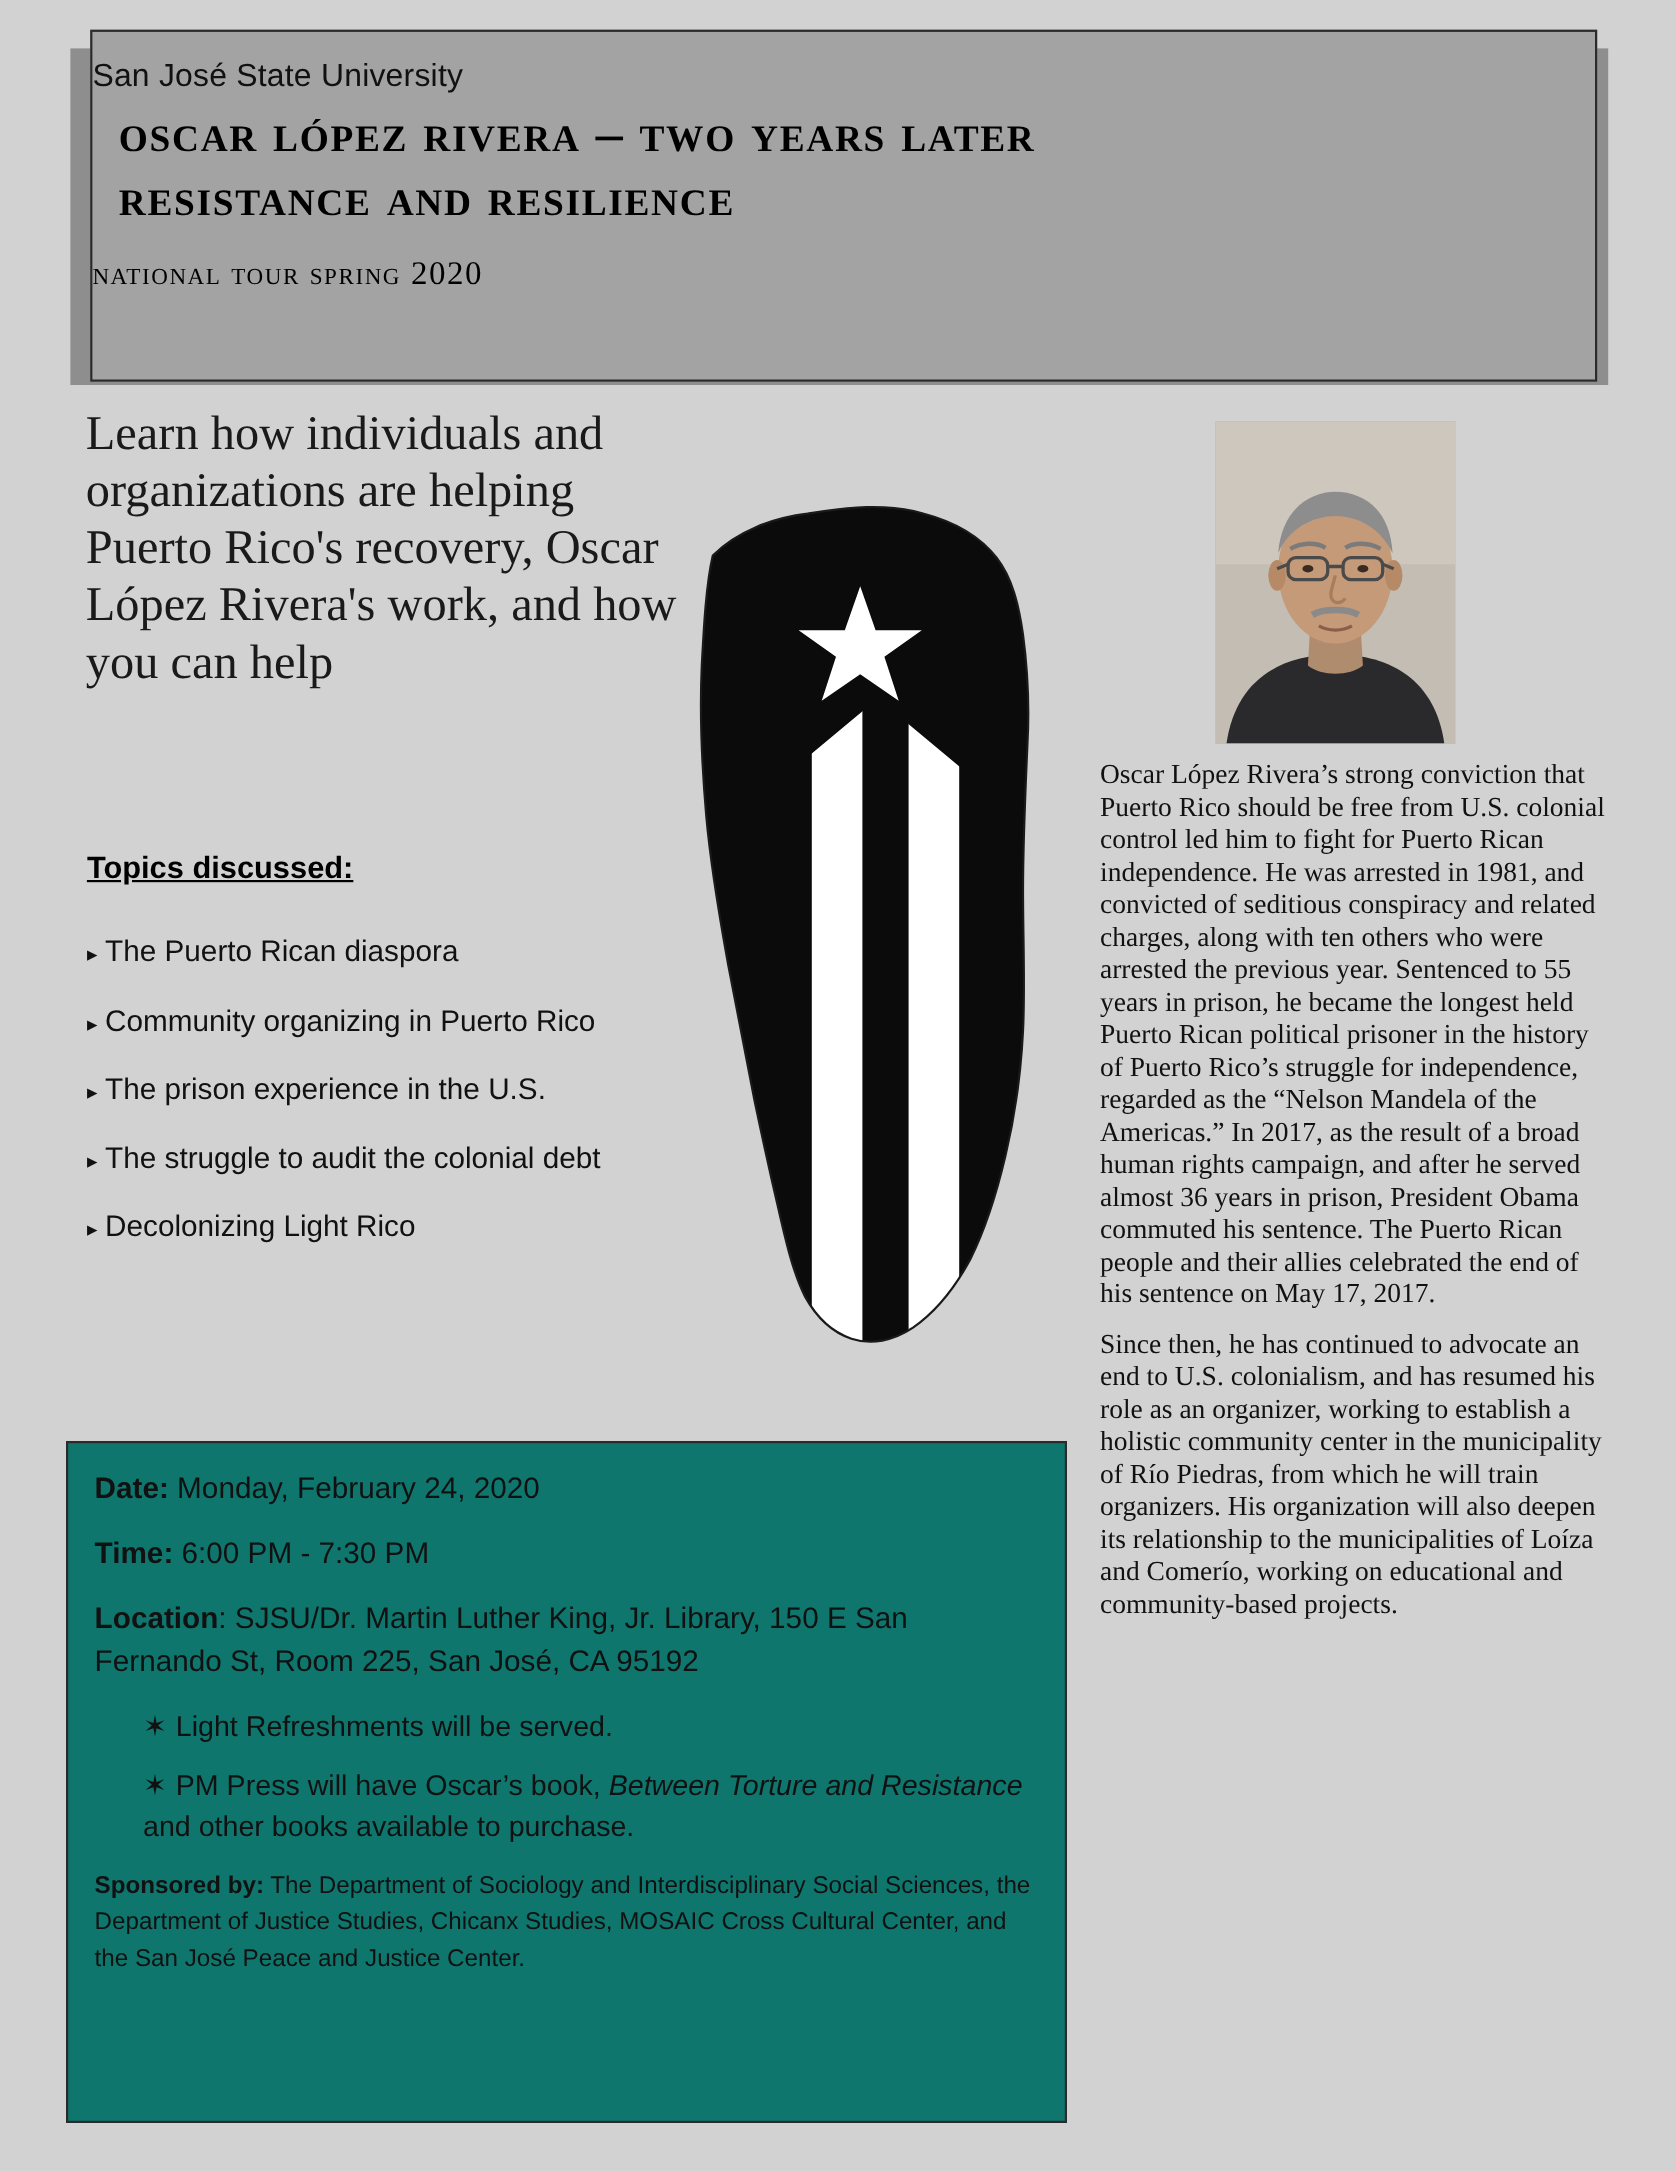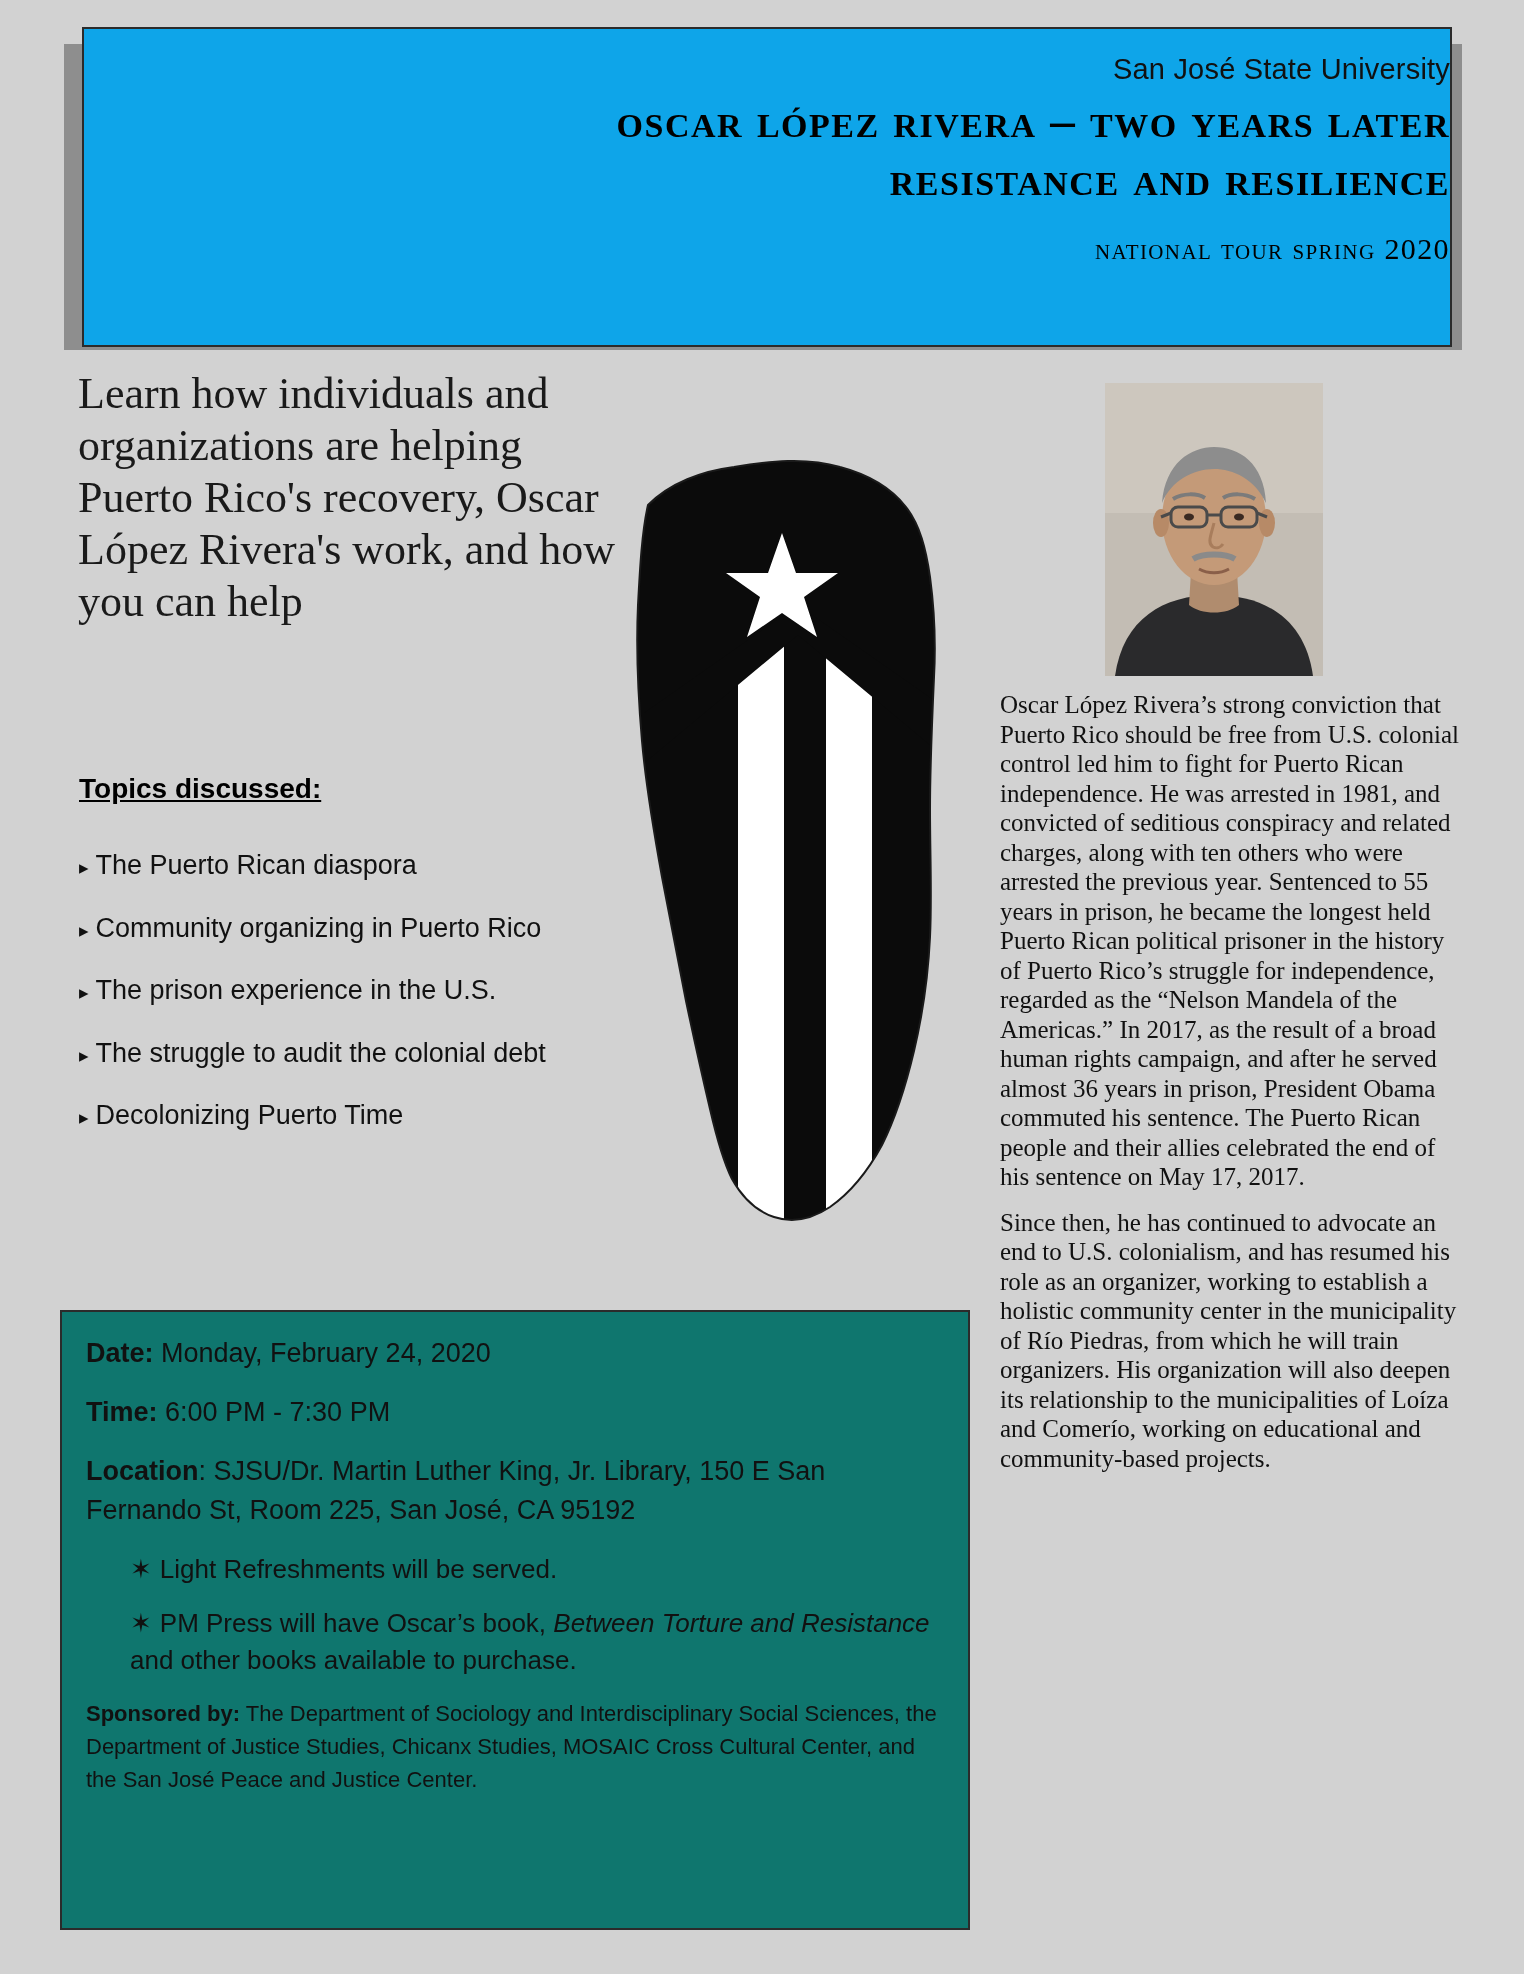--- a/index.html
+++ b/index.html
@@ -31,24 +31,24 @@
     width: 1398px;
     height: 306px;
     background: #8e8e8e;
   }
   .header-box {
     position: absolute;
     left: 82px;
     top: 27px;
     width: 1370px;
     height: 320px;
-    background: #0ea5e9;
+    background: #a3a3a3;
     border: 2px solid #2b2b2b;
     box-sizing: border-box;
-    text-align: right;
+    text-align: left;
     padding-top: 24px;
   }
   .univ {
     font-family: "Liberation Sans", sans-serif;
     font-size: 29px;
     color: #111;
     letter-spacing: 0.2px;
     margin-bottom: 6px;
   }
   .title-main {
@@ -200,21 +200,21 @@
 
   <div class="topics-head">
     <u>Topics discussed:</u>
   </div>
 
   <div class="topics">
     <div class="topic"><span class="tri">▸</span><span>The Puerto Rican diaspora</span></div>
     <div class="topic"><span class="tri">▸</span><span>Community organizing in Puerto Rico</span></div>
     <div class="topic"><span class="tri">▸</span><span>The prison experience in the U.S.</span></div>
     <div class="topic"><span class="tri">▸</span><span>The struggle to audit the colonial debt</span></div>
-    <div class="topic"><span class="tri">▸</span><span>Decolonizing Puerto Time</span></div>
+    <div class="topic"><span class="tri">▸</span><span>Decolonizing Light Rico</span></div>
   </div>
 
   <svg class="flagmap" viewBox="0 0 330 800">
     <defs>
       <clipPath id="islandClip">
         <path d="M 18,60 C 40,38 72,26 104,22 C 140,16 176,12 210,22 C 240,30 262,44 276,62
                  C 290,80 296,104 300,132 C 304,162 306,196 304,232 C 302,276 300,320 300,364
                  C 300,410 302,452 300,492 C 298,534 292,572 284,606 C 276,640 266,672 252,700
                  C 238,726 220,748 200,762 C 182,774 162,778 144,772 C 126,766 112,752 102,734
                  C 92,714 86,690 80,664 C 72,630 64,594 56,556 C 48,516 40,474 32,432

